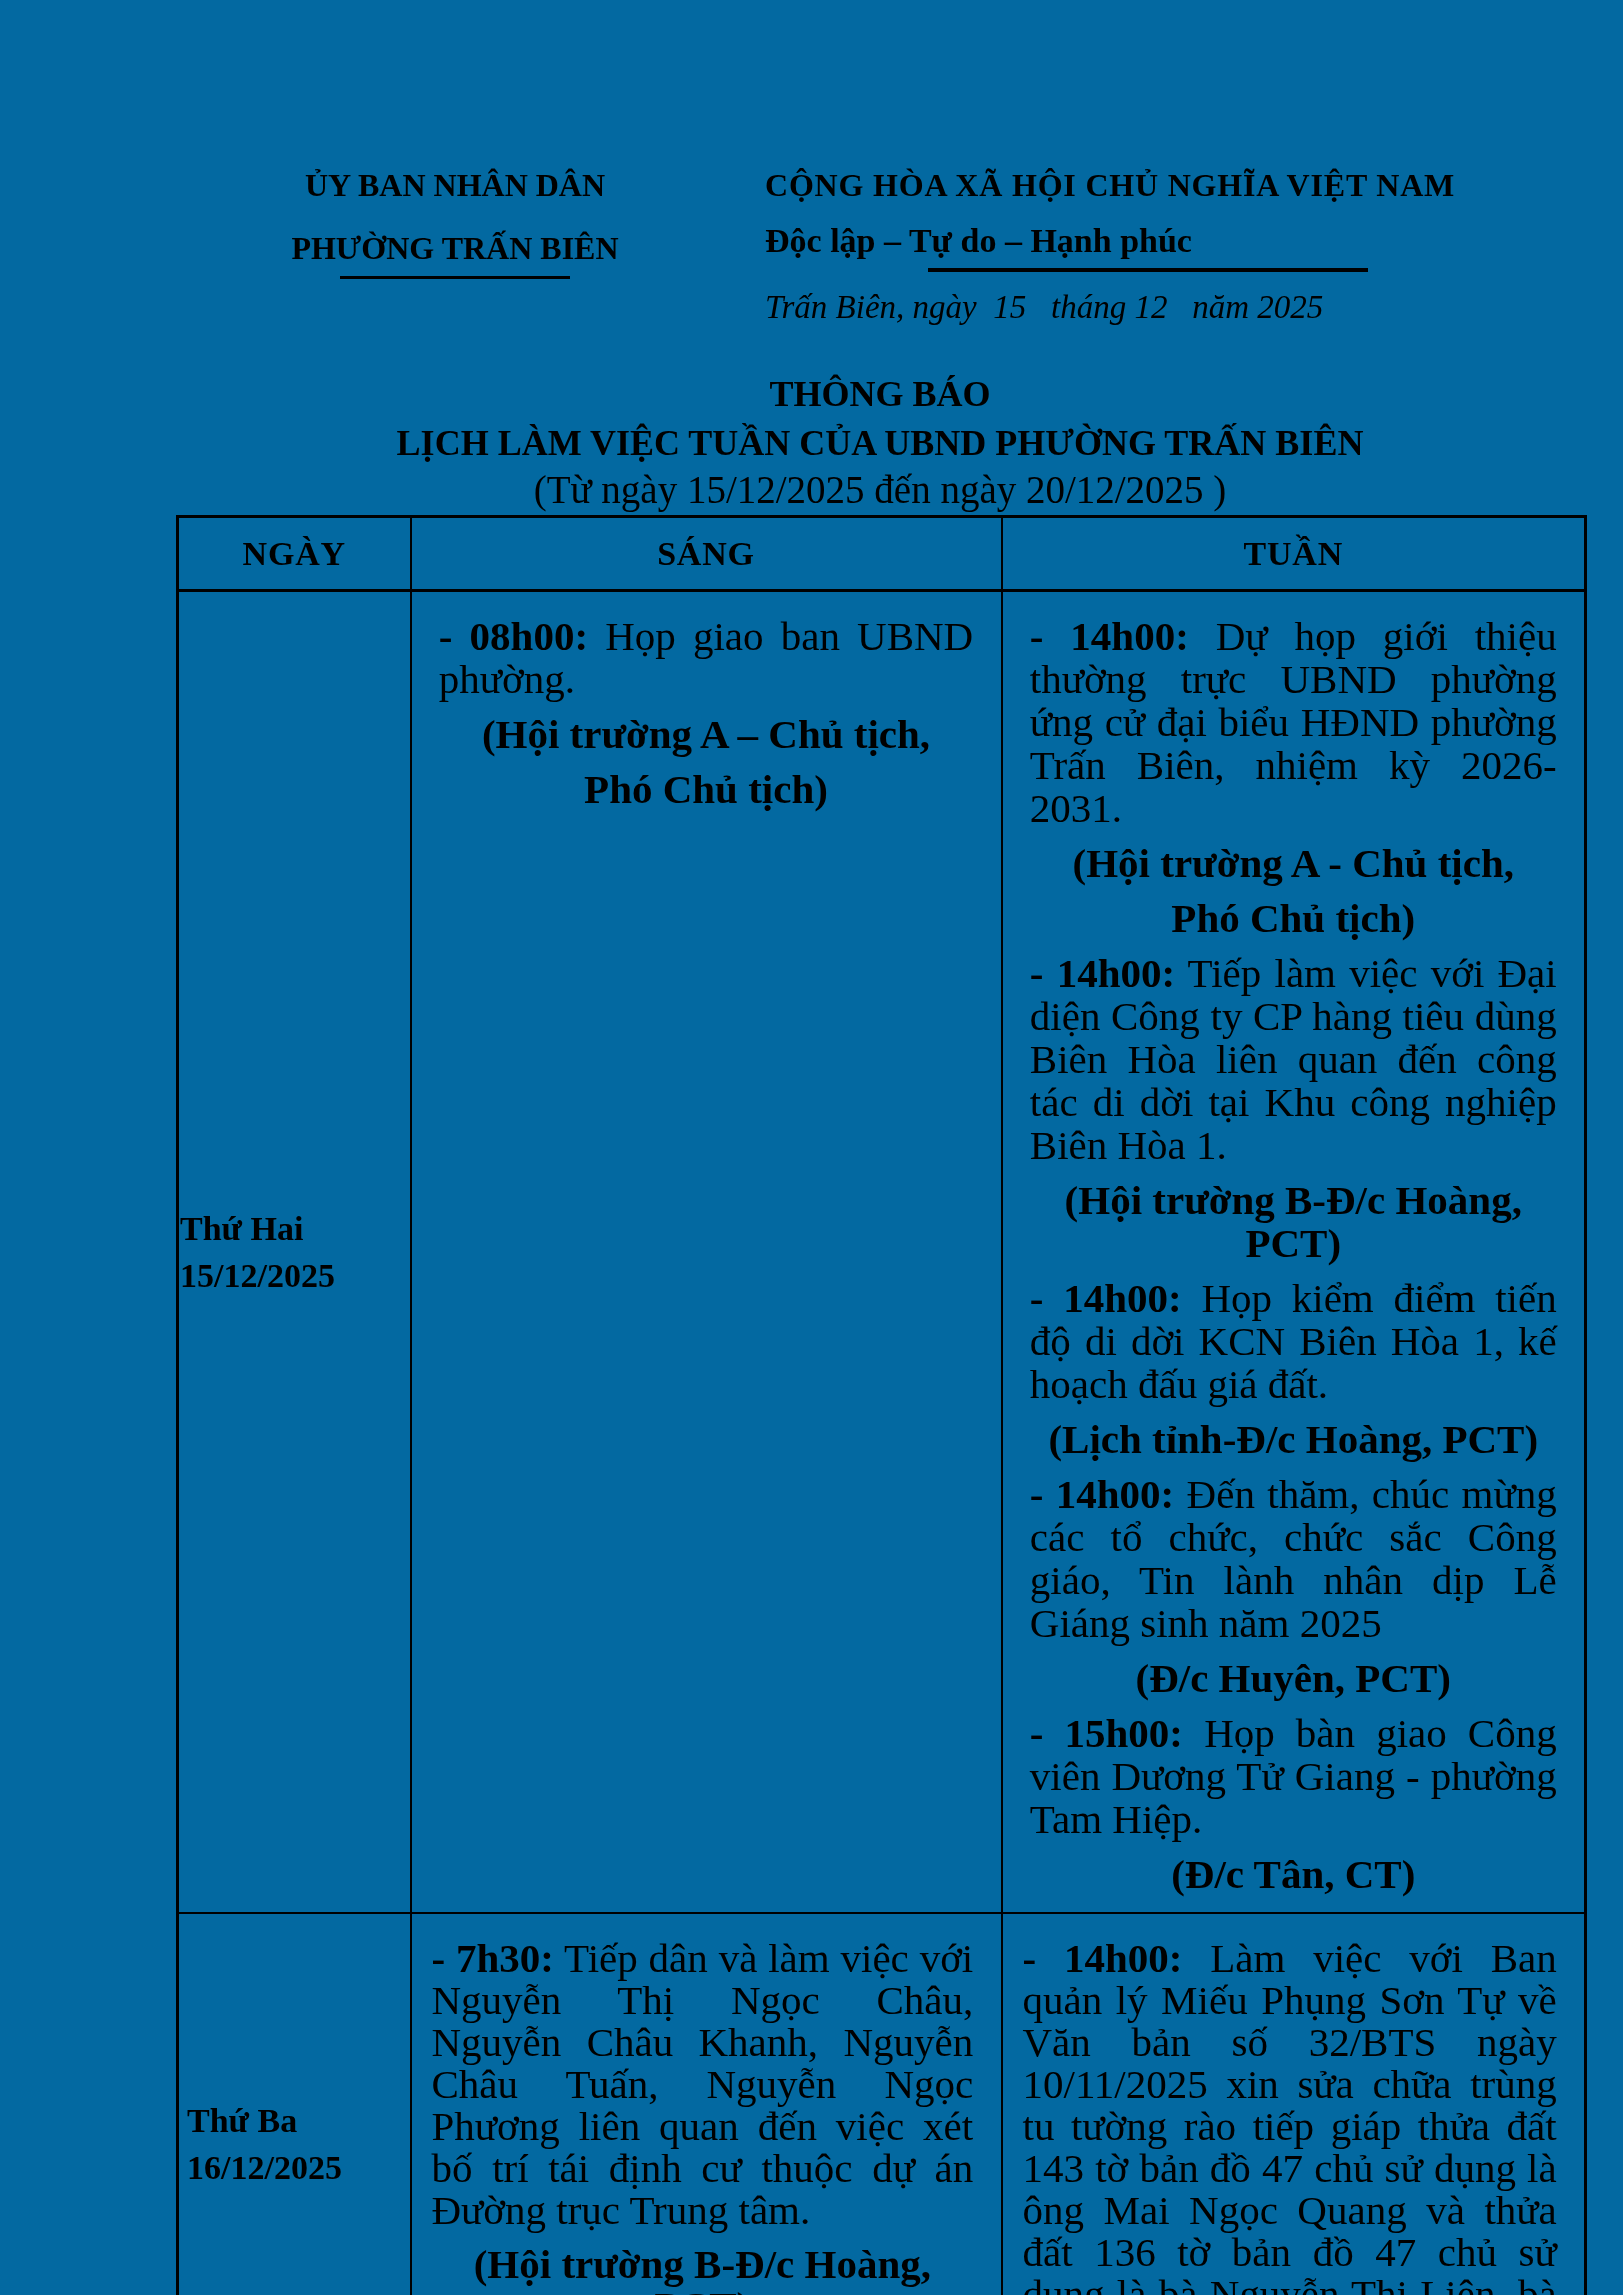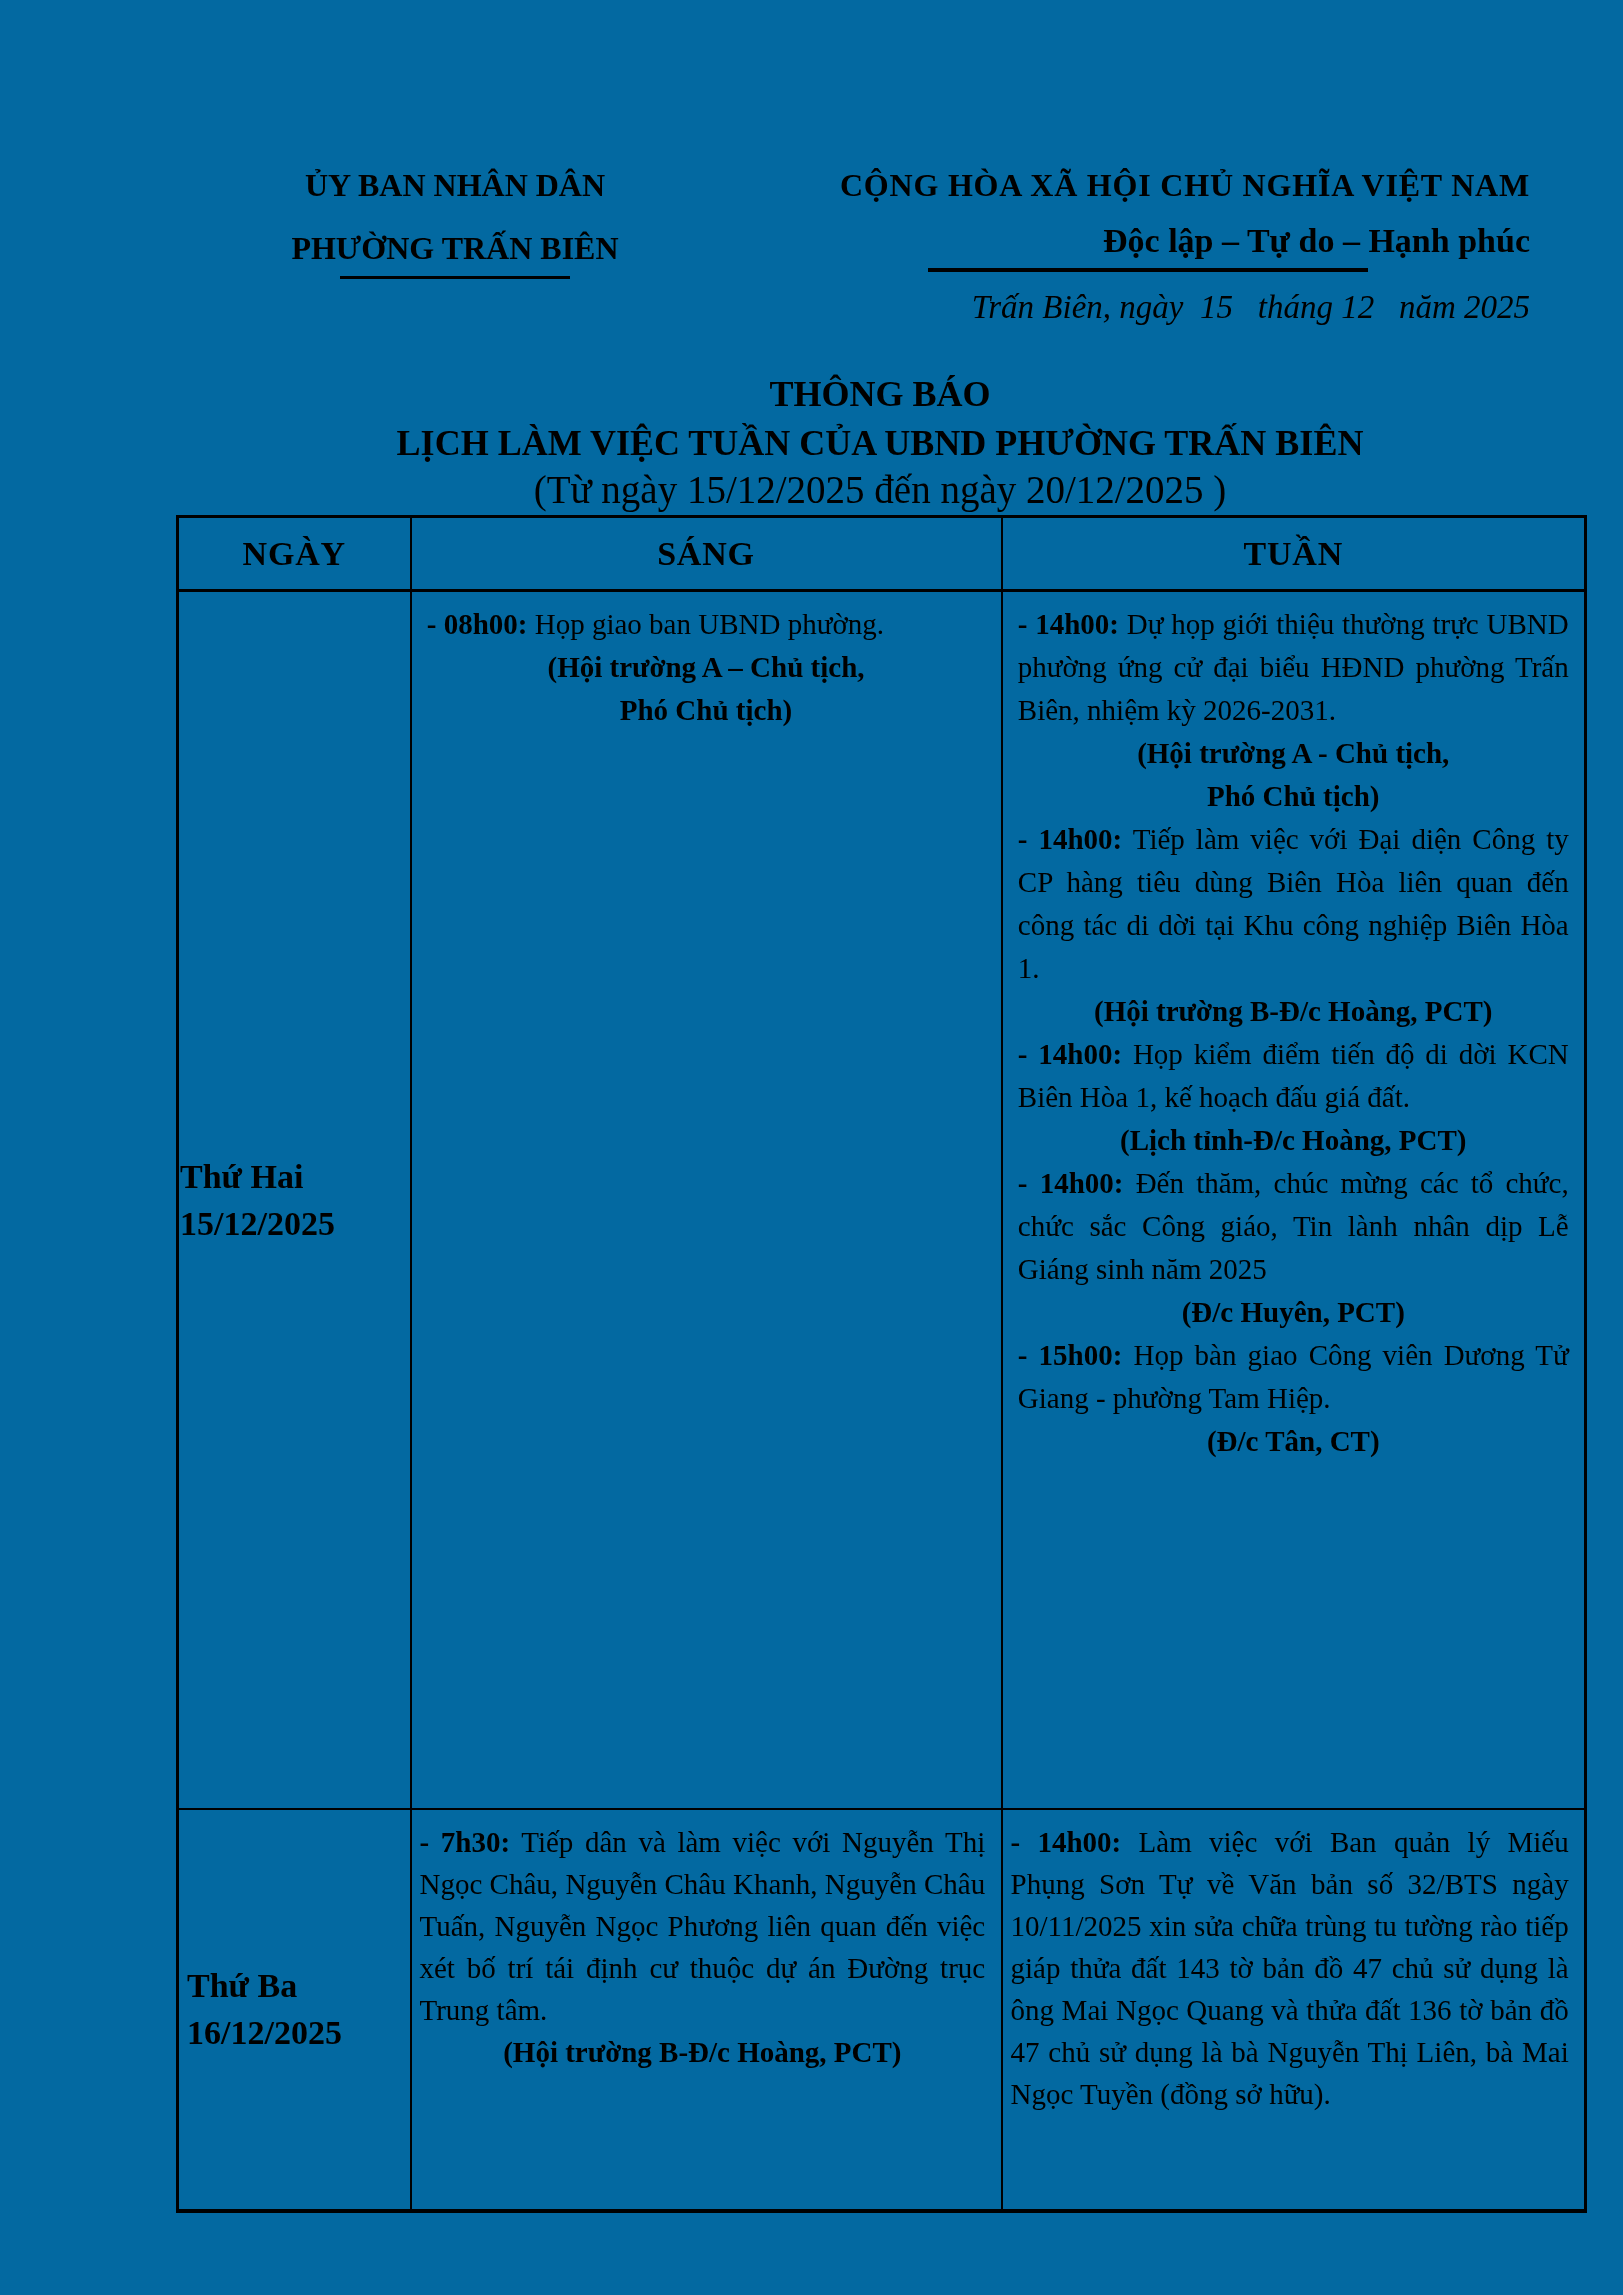--- a/index.html
+++ b/index.html
@@ -6,21 +6,21 @@
   .page{
     position:relative;width:1624px;height:2295px;background:#0369a1;color:#000;
     font-family:"Liberation Serif","DejaVu Serif",serif;overflow:hidden;
   }
   
   .org-block{position:absolute;left:218px;top:167px;width:474px;text-align:center;}
   .org-line{font-size:32px;font-weight:bold;line-height:37px;}
   .org-line2{margin-top:26px;}
   .org-rule{width:230px;height:3.1px;background:#000;margin:9.2px auto 0 auto;}
   .doc-number{margin-top:18.4px;font-size:32px;line-height:38px;white-space:pre;}
-  .nat-block{position:absolute;left:765px;top:167px;width:765px;text-align:right;font-family:Liberation Serif, serif;}
+  .nat-block{position:absolute;left:765px;top:167px;width:765px;text-align:left;font-family:Liberation Serif, serif;}
   .nat-line1{font-size:32px;font-weight:bold;line-height:37px;letter-spacing:0.8px;}
   .nat-line2{font-size:34px;font-weight:bold;line-height:38px;margin-top:18.4px;}
   .nat-rule{width:440px;height:3.8px;background:#000;margin:7.7px auto 0 auto;}
   .dateline{margin-top:15.3px;font-size:33px;font-style:italic;line-height:40px;white-space:pre;}
   
   .title-block{position:absolute;left:176px;top:374px;width:1408px;text-align:center;}
   .title-main{font-size:36px;font-weight:bold;line-height:41px;}
   .title-sub{font-size:36px;font-weight:bold;line-height:41px;margin-top:7.7px;}
   .title-range{font-size:39px;line-height:38px;margin-top:7.7px;}
   
@@ -33,21 +33,21 @@
   table.schedule thead th{
     height:69px;font-size:34px;font-weight:bold;text-align:center;vertical-align:middle;
     border-bottom:3.1px solid #000;letter-spacing:0.8px;
   }
   table.schedule{border-bottom-width:4.6px;}
   tbody tr:nth-child(1) td{height:1201px;}
   tbody tr:nth-child(2) td{height:383px;padding-left:8px;}
   td.day-cell{text-align:left;vertical-align:middle;font-weight:bold;}
   .day-name,.day-date{font-size:34px;font-weight:bold;line-height:47px;}
   td.content-cell{vertical-align:top;padding:10.7px 15.3px 4.6px 15.3px;overflow:hidden;}
-  td.content-cell p{margin:0;font-size:29px;line-height:43px;}
+  td.content-cell p{margin:12px;font-size:41px;line-height:43px;}
   p.event{text-align:justify;text-justify:inter-word;}
   p.event .time{font-weight:bold;}
   p.venue{font-weight:bold;text-align:center;margin:9.2px 0;}
   tbody tr:nth-child(2) td.content-cell p{line-height:42px;}
 </style>
 </head>
 <body>
 
 <div class="page">
 

